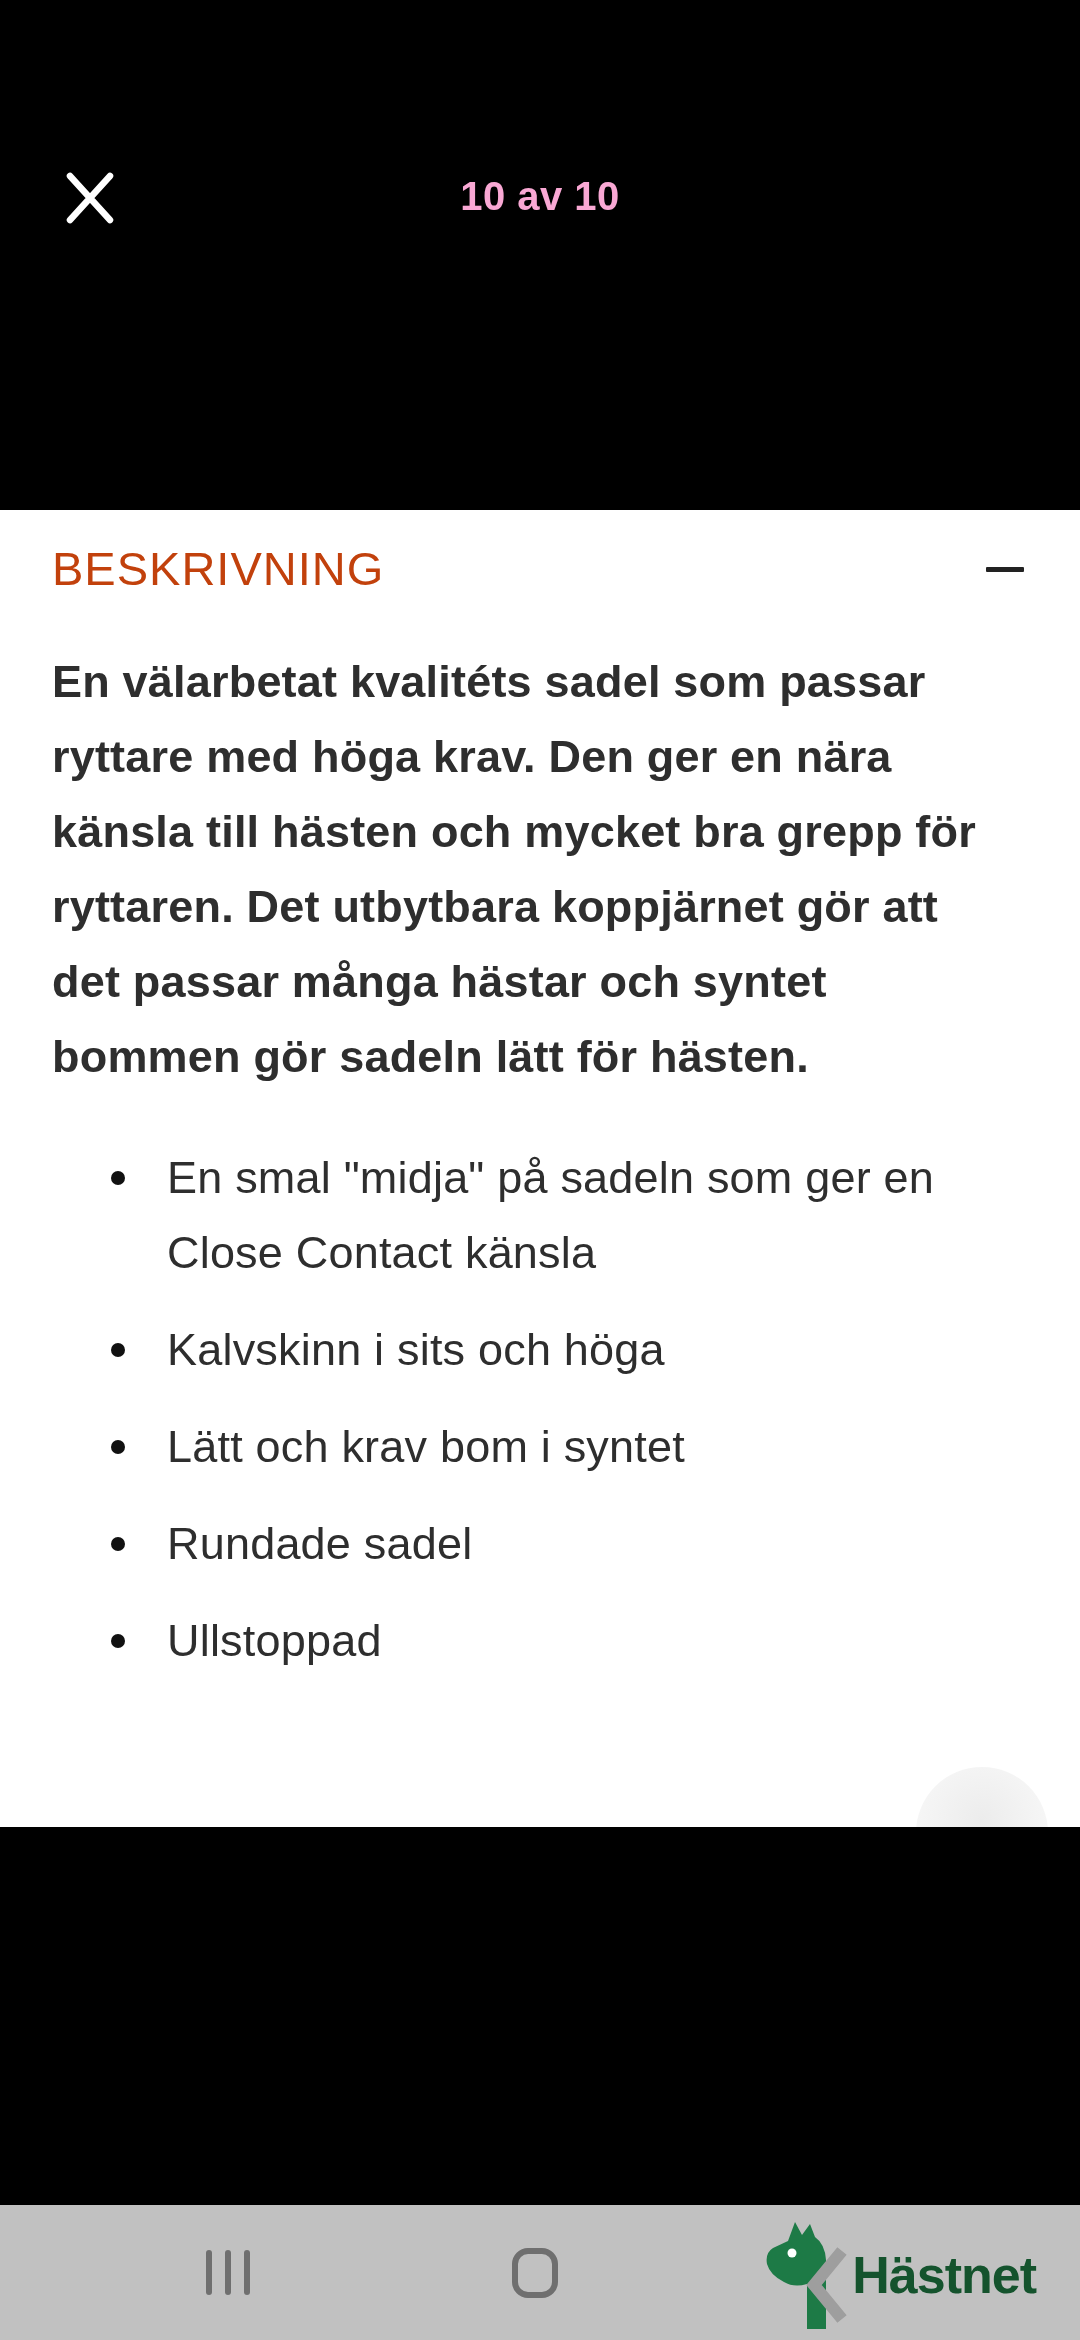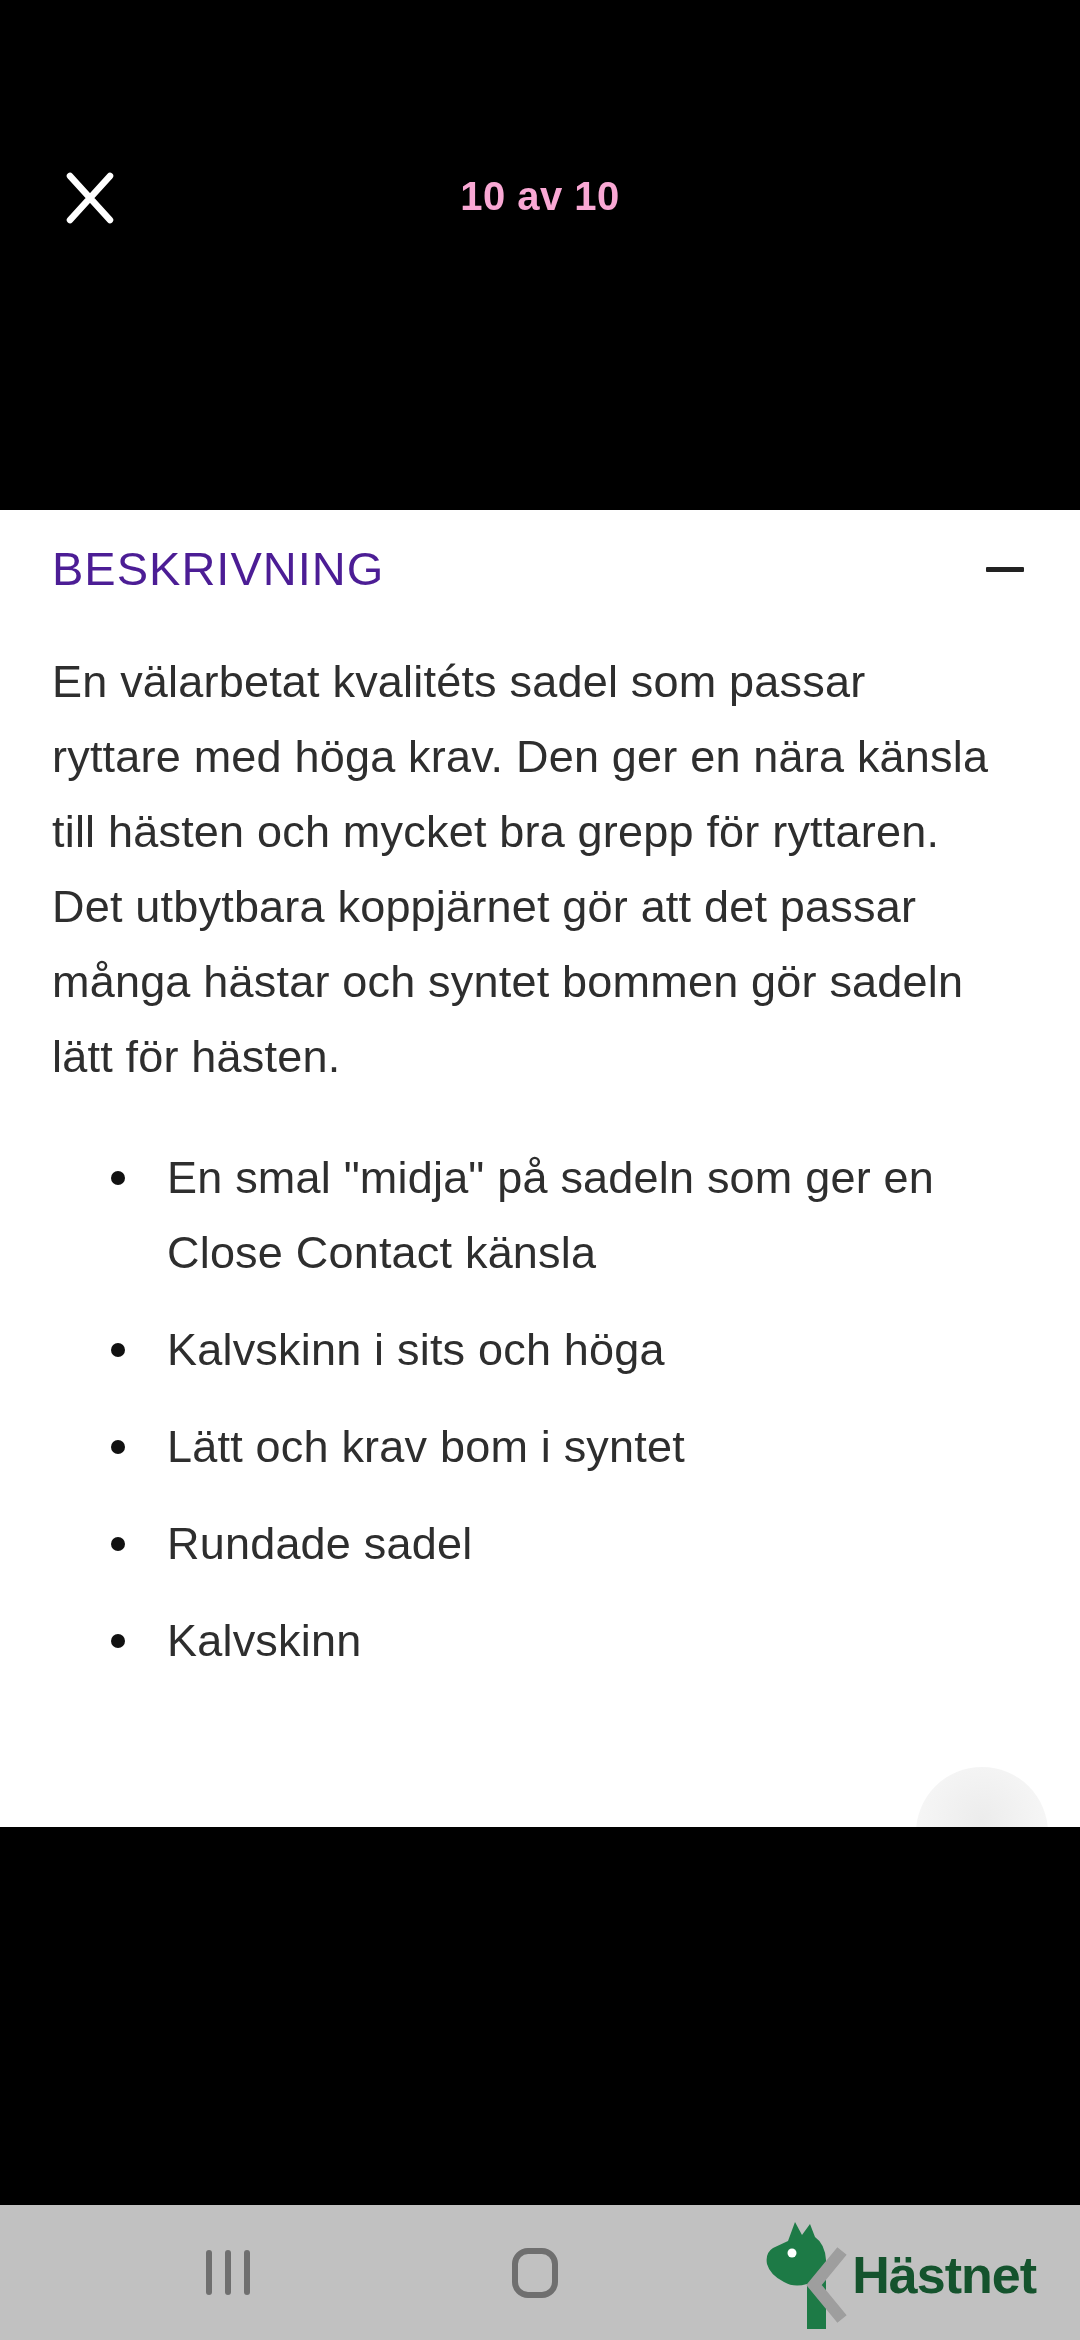--- a/index.html
+++ b/index.html
@@ -18,29 +18,29 @@
     position:absolute;top:172px;left:0;width:100%;text-align:center;
     color:#f9a8d4;font-size:40px;font-weight:600;letter-spacing:0.5px;line-height:48px;
   }
   
   .sheet{
     position:absolute;top:510px;left:0;width:100%;height:1317px;
     background:#fff;box-sizing:border-box;padding:30px 52px 0 52px;overflow:hidden;
   }
   .sheet-header{display:flex;justify-content:space-between;align-items:center;}
   .sheet-header h2{
-    margin:0;font-size:47px;font-weight:400;color:#4c1d95;letter-spacing:1px;line-height:58px;
+    margin:0;font-size:47px;font-weight:400;color:#c2410c;letter-spacing:1px;line-height:58px;
   }
   .collapse-btn{
     background:transparent;border:none;padding:10px 4px;cursor:pointer;display:block;
   }
   .minus-line{display:block;width:38px;height:5px;background:#222;border-radius:1px;}
   .description{
     margin:46px 0 0 0;max-width:950px;
-    font-size:45px;font-weight:400;line-height:75px;color:#2e2e2e;letter-spacing:0.2px;
+    font-size:45px;font-weight:700;line-height:75px;color:#2e2e2e;letter-spacing:0.2px;
   }
   .feature-list{margin:46px 0 0 0;padding:0;list-style:none;}
   .feature-list li{
     position:relative;padding-left:115px;margin-bottom:22px;max-width:990px;
     font-size:45px;font-weight:300;line-height:75px;color:#2e2e2e;letter-spacing:0.2px;
   }
   .feature-list li .dot{
     position:absolute;left:59px;top:31px;width:14px;height:14px;border-radius:50%;background:#111;
   }
   .fab-hint{
@@ -112,21 +112,21 @@
           <span>Lätt och krav bom i syntet</span>
         </li>
 
         <li>
           <span class="dot"></span>
           <span>Rundade sadel</span>
         </li>
 
         <li>
           <span class="dot"></span>
-          <span>Kalvskinn</span>
+          <span>Ullstoppad</span>
         </li>
 
       </ul>
 
     <div class="fab-hint"></div>
   </section>
 
   <nav class="navbar">
     <button class="recents-btn" aria-label="recents">
       <span class="bar"></span>

